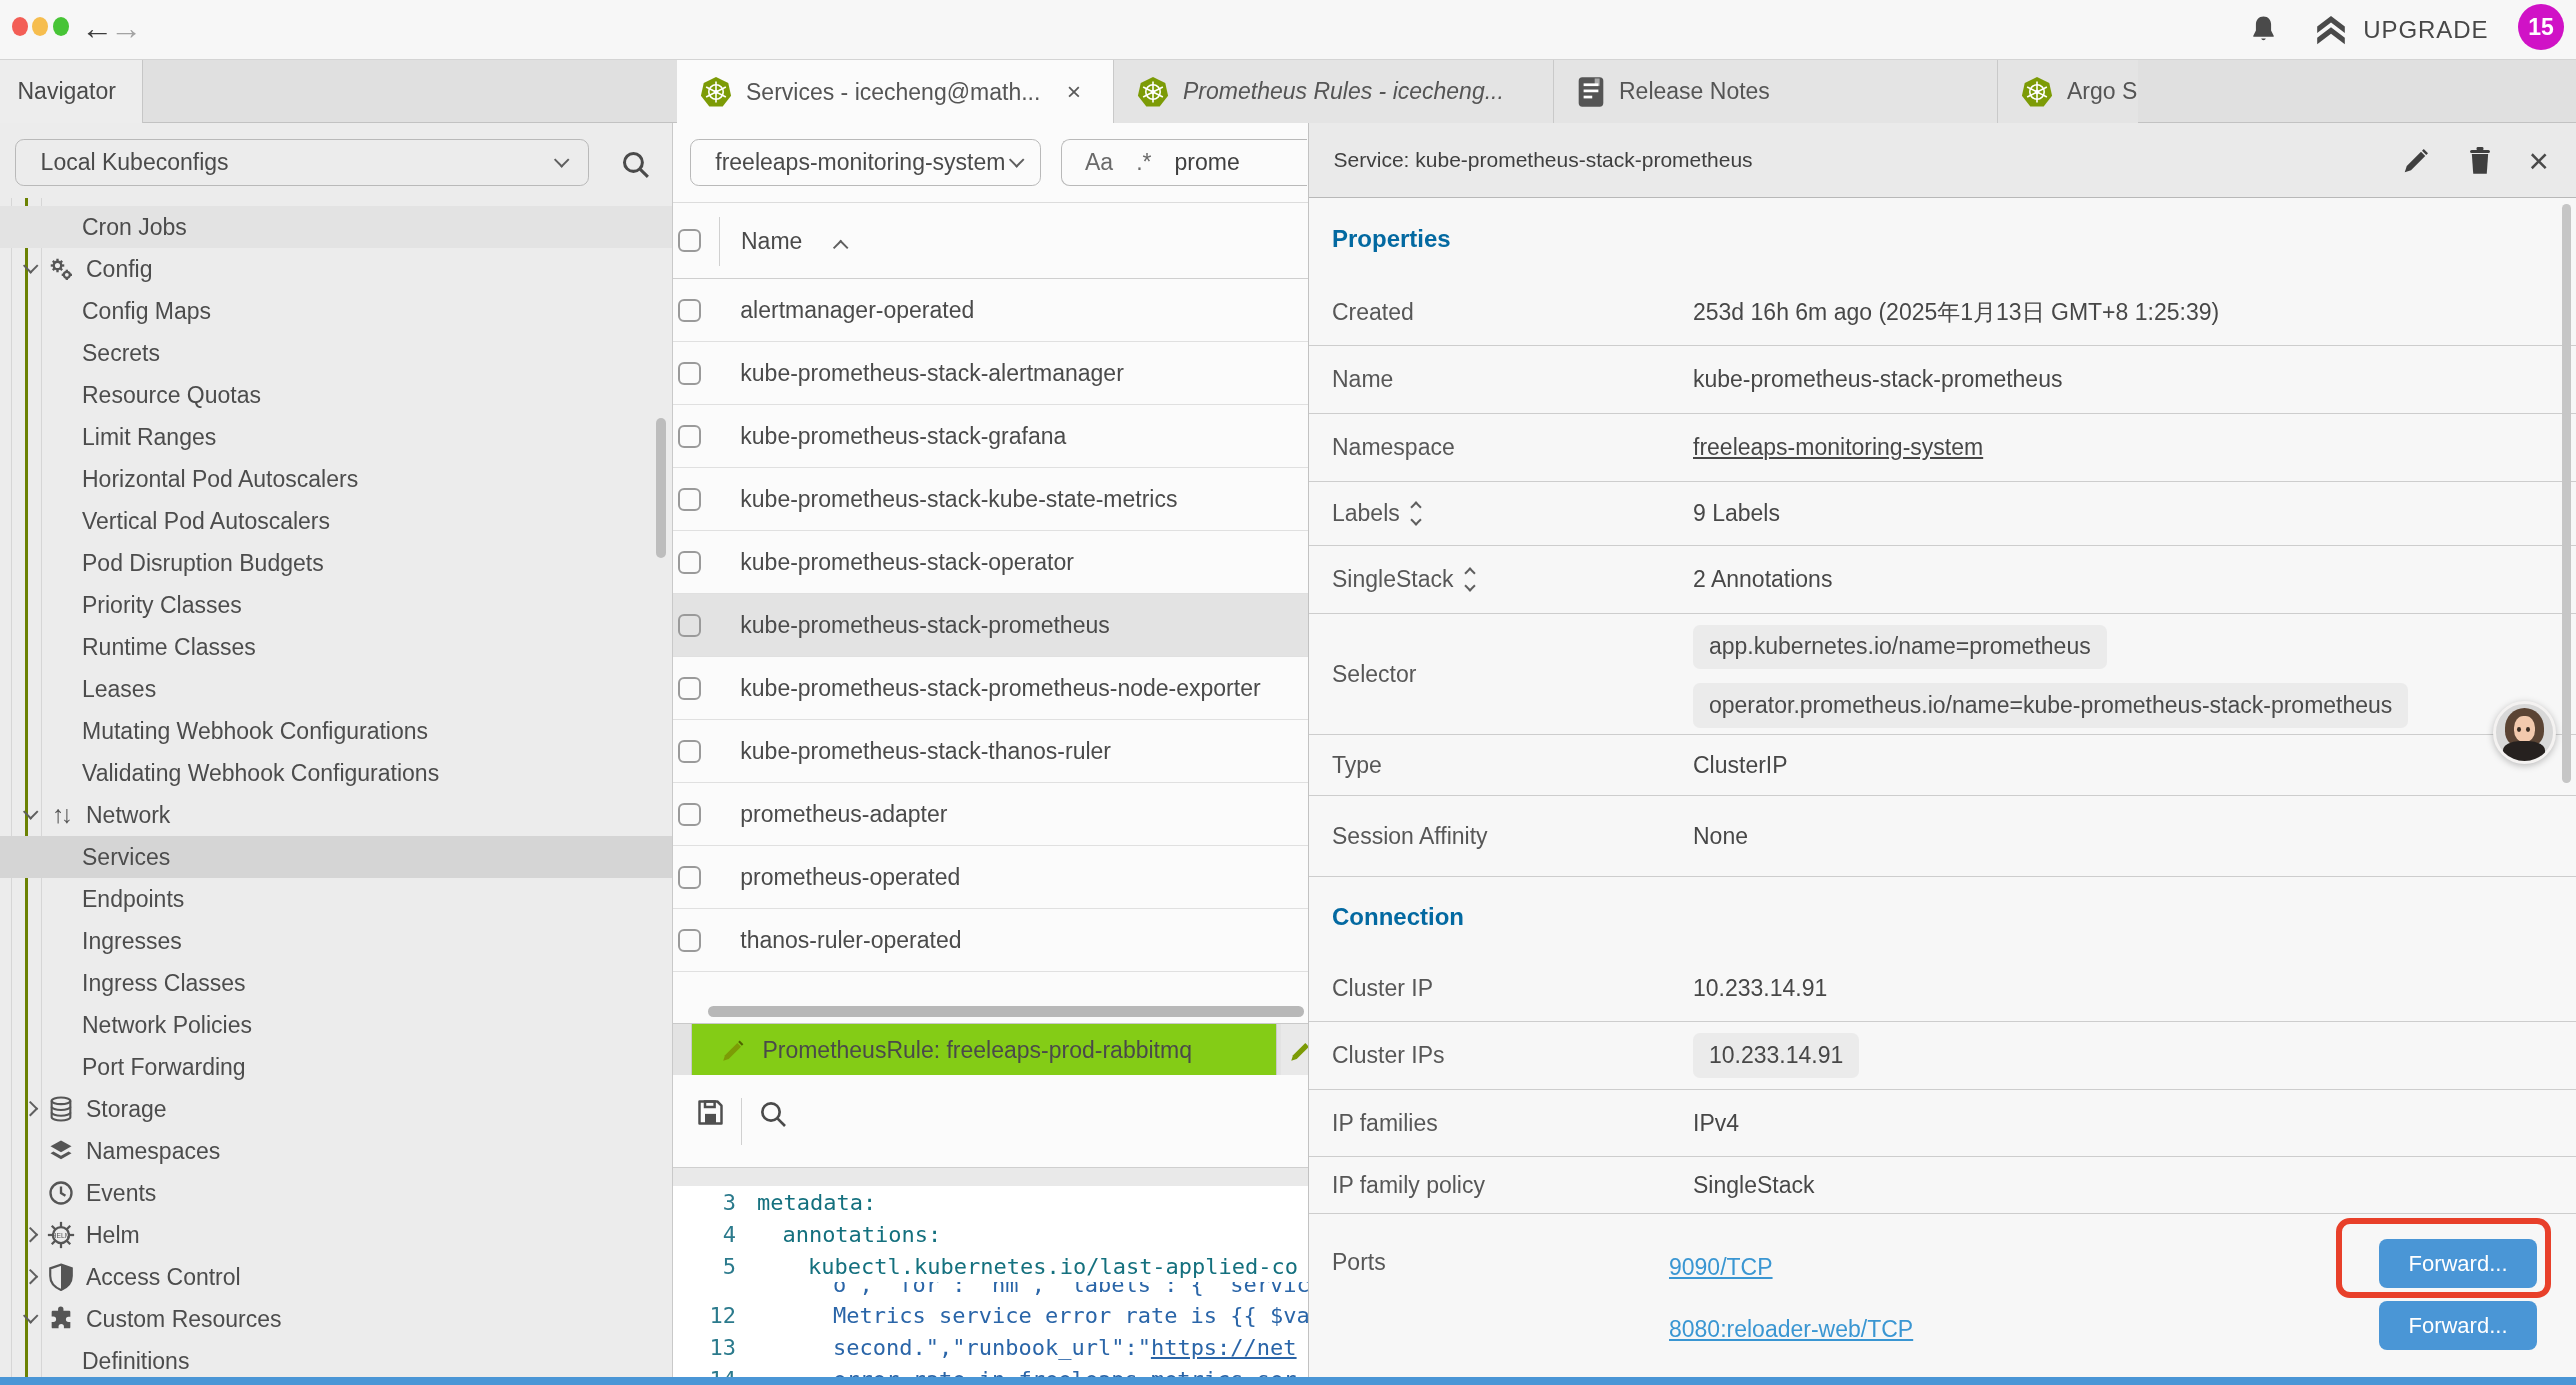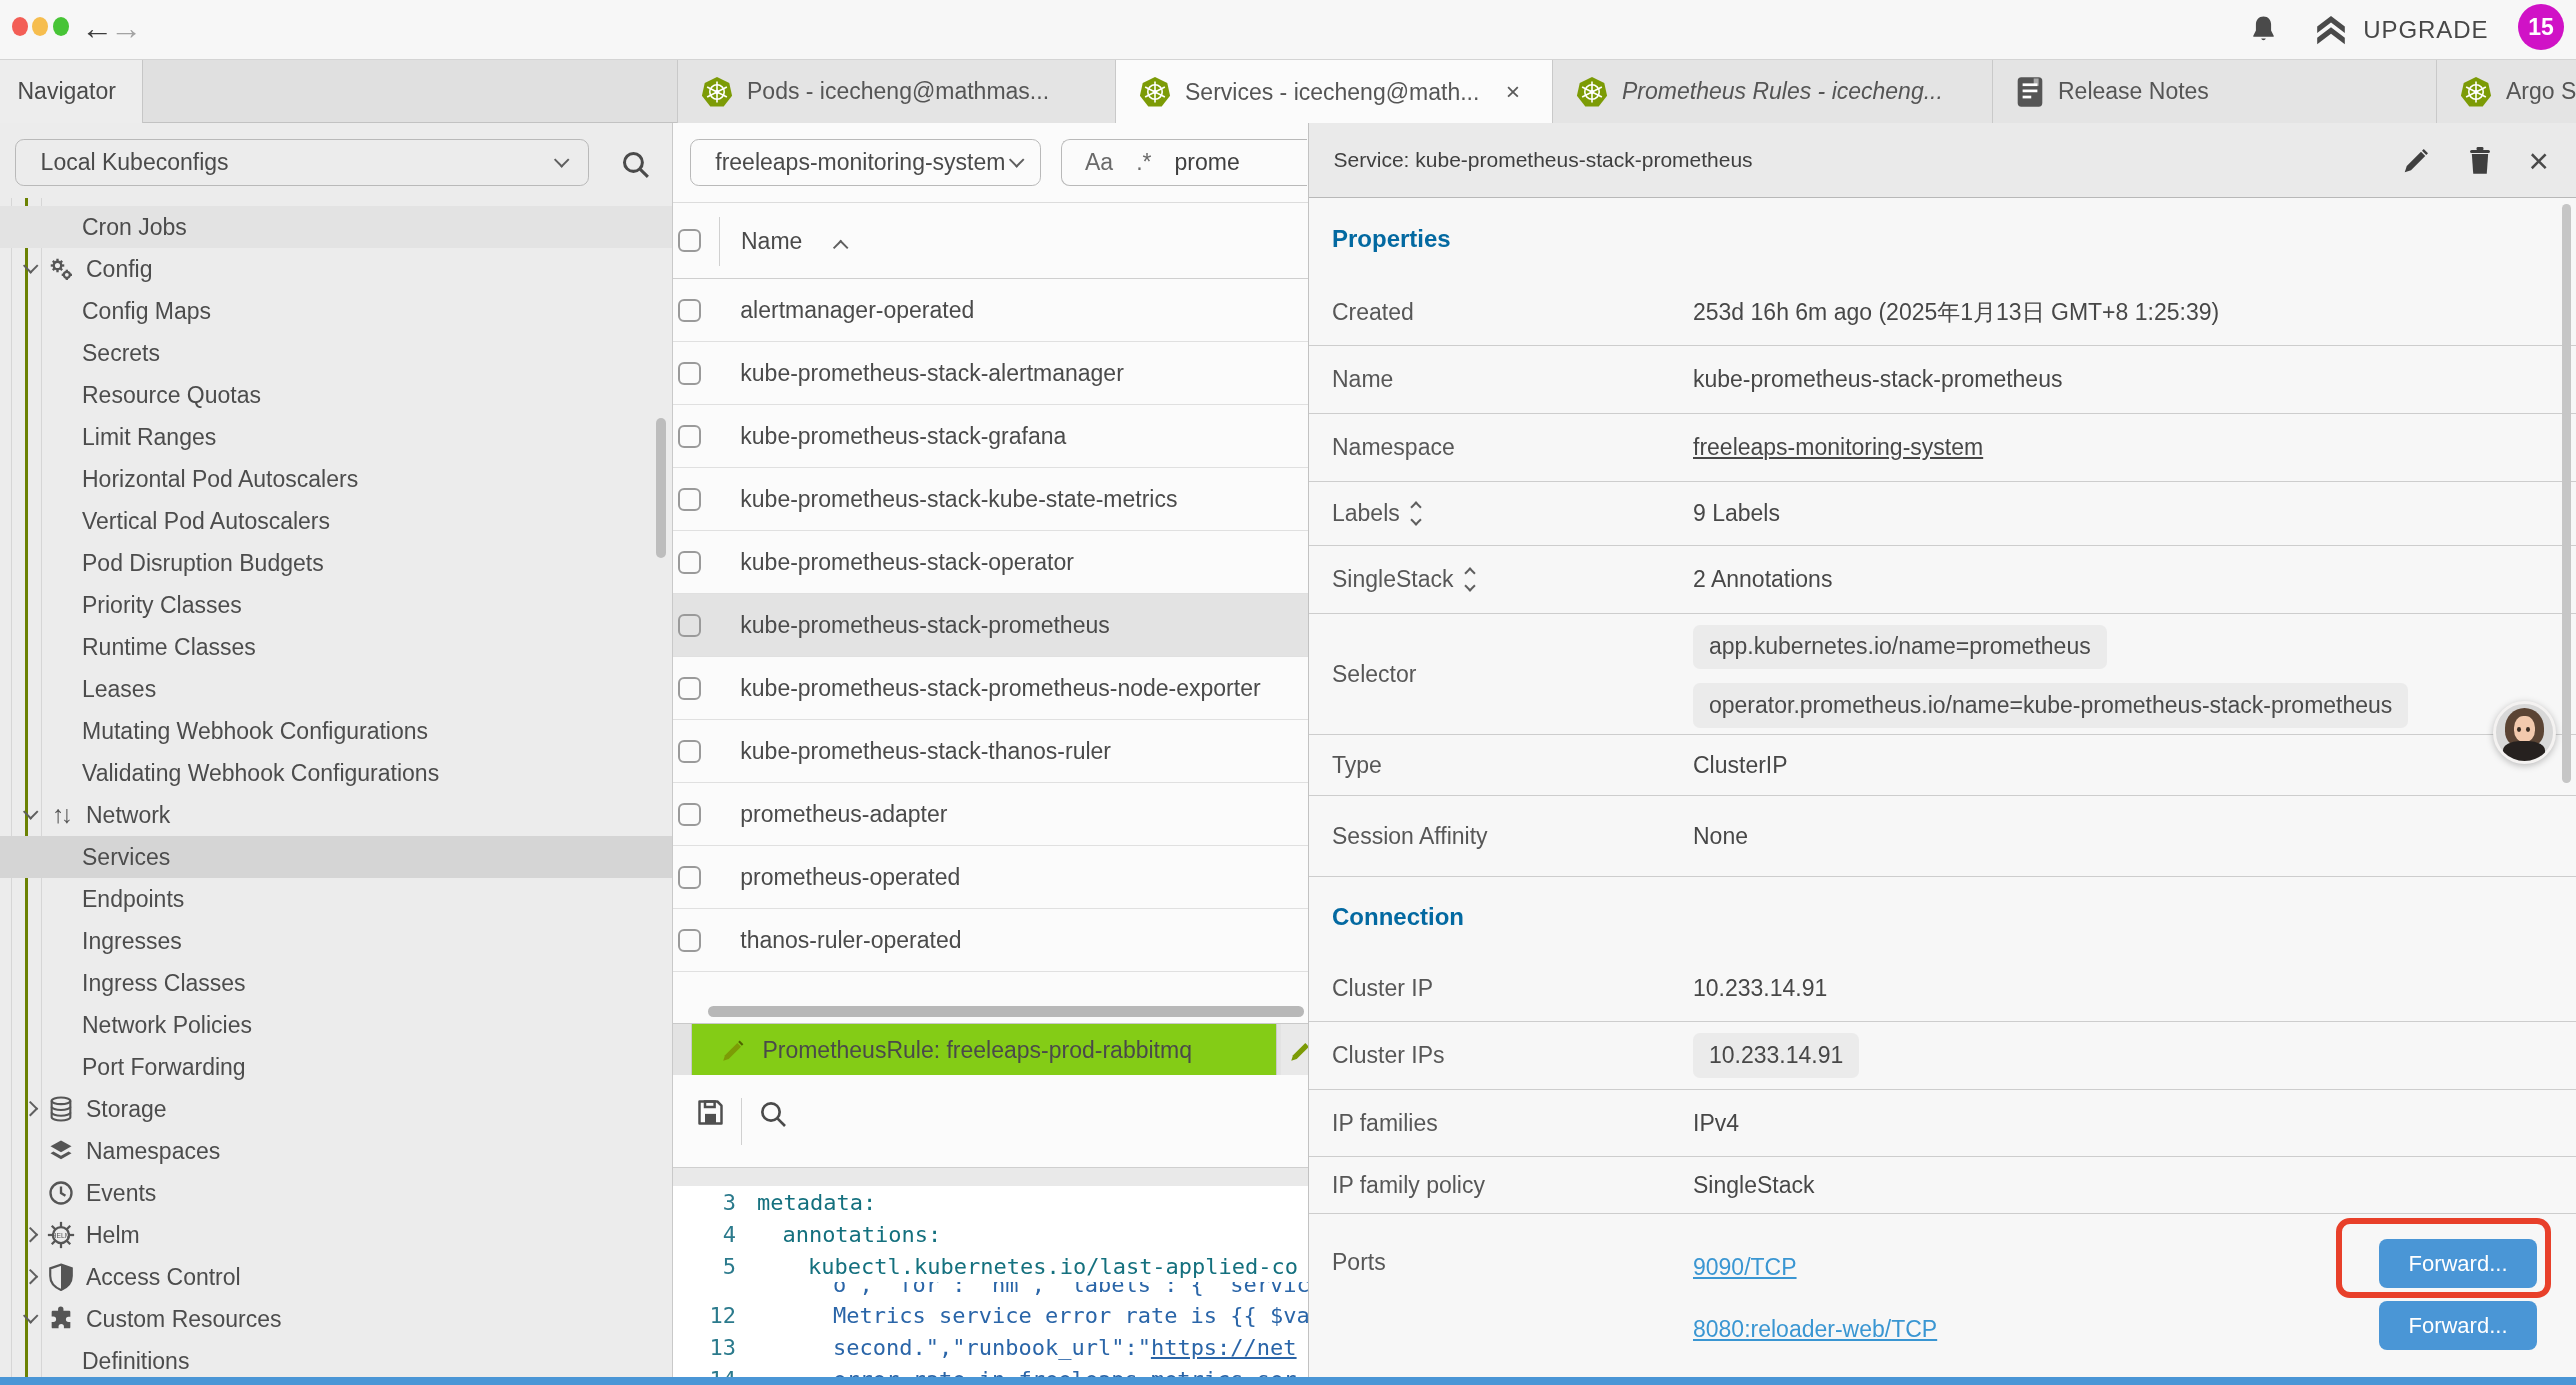--- a/index.html
+++ b/index.html
@@ -112,21 +112,21 @@
   .drow.r-cluster-ip{height:66px;} .drow.r-cluster-ips{height:68px;}
   .drow.r-ip-families{height:67px;} .drow.r-ip-family-policy{height:57px;}
   .drow.r-ports{height:173px; border-bottom:none;}
   .dlink { color:#3a96d2; text-decoration:underline; }
   .chip { background:#ebebeb; border-radius:7px; padding:8.8px 16px; color:#4a4a4a; white-space:nowrap; }
   .chips-col { position:absolute; left:384px; top:10.5px; display:flex; flex-direction:column; gap:14px; align-items:flex-start; }
   .sort-ud { display:inline-flex; flex-direction:column; gap:4.4px; }
   .sort-ud i { display:block; width:8px; height:8px; border-right:2.2px solid #5f5f5f; border-bottom:2.2px solid #5f5f5f; }
   .sort-ud i.u { transform:rotate(-135deg); } .sort-ud i.d { transform:rotate(45deg); }
   .r-ports .dlabel { top:35px; }
-  .port-link { position:absolute; left:384px; }
+  .port-link { position:absolute; left:360px; }
   .port-link.p0 { top:40px; } .port-link.p1 { top:102px; }
   .fwd-btn { position:absolute; left:1070px; width:158px; height:49px; background:#4a96d6; border:none; border-radius:8px; color:#fff; font-size:22px; font-family:inherit; }
   .fwd-btn.b0 { top:25.4px; } .fwd-btn.b1 { top:87px; }
   #red-annotation { position:absolute; left:1027px; top:3.5px; width:215px; height:80px; border:6.1px solid #e8402a; border-radius:14px; }
   #drawer-scrollthumb { position:absolute; left:1253px; top:81px; width:8.8px; height:579px; background:#c6c6c6; border-radius:4.4px; }
 
   
   #avatar { left:2493px; top:701px; width:63px; height:63px; border-radius:50%; background:#d8d8d8; border:3.5px solid #f4f2f1; box-shadow:0 1.8px 7px rgba(0,0,0,.25); overflow:hidden; }
   #avatar .hair { position:absolute; left:8.8px; top:3.5px; width:39px; height:40px; border-radius:50% 50% 42% 42%; background:#5b4434; }
   #avatar .face { position:absolute; left:17.5px; top:12.3px; width:21px; height:26px; border-radius:45%; background:#f2c9ad; }
@@ -163,35 +163,20 @@
     <span id="upgrade-label">UPGRADE</span>
   </div>
   <div id="notif-badge" class="abs" style="background: rgb(208, 18, 198);">15</div>
 </div>
 
 <div id="tabstrip" class="abs">
   <div id="navigator-tab" class="abs">
     <span>Navigator</span>
   </div>
   <div id="tabs-row" class="abs">
-      <div class="tab tab-0 first">
-        <span>
-          <svg width="32" height="32" viewBox="0 0 24 24">
-            <polygon points="12,0.8 21.2,5.3 23.3,14.9 17,22.9 7,22.9 0.7,14.9 2.8,5.3" fill="#7c9b06"></polygon>
-            <circle cx="12" cy="12" r="5.4" fill="none" stroke="#fff" stroke-width="1.2"></circle>
-            <g stroke="#fff" stroke-width="1.2">
-              <line x1="12" y1="4.2" x2="12" y2="19.8"></line>
-              <line x1="4.6" y1="8.2" x2="19.4" y2="15.8"></line>
-              <line x1="19.4" y1="8.2" x2="4.6" y2="15.8"></line>
-            </g>
-            <circle cx="12" cy="12" r="1.6" fill="#fff"></circle>
-          </svg>
-        </span>
-        <span class="tlabel">Pods - icecheng@mathmas...</span>
-      </div>
       <div class="tab tab-1 active">
         <span>
           <svg width="32" height="32" viewBox="0 0 24 24">
             <polygon points="12,0.8 21.2,5.3 23.3,14.9 17,22.9 7,22.9 0.7,14.9 2.8,5.3" fill="#7c9b06"></polygon>
             <circle cx="12" cy="12" r="5.4" fill="none" stroke="#fff" stroke-width="1.2"></circle>
             <g stroke="#fff" stroke-width="1.2">
               <line x1="12" y1="4.2" x2="12" y2="19.8"></line>
               <line x1="4.6" y1="8.2" x2="19.4" y2="15.8"></line>
               <line x1="19.4" y1="8.2" x2="4.6" y2="15.8"></line>
             </g>

